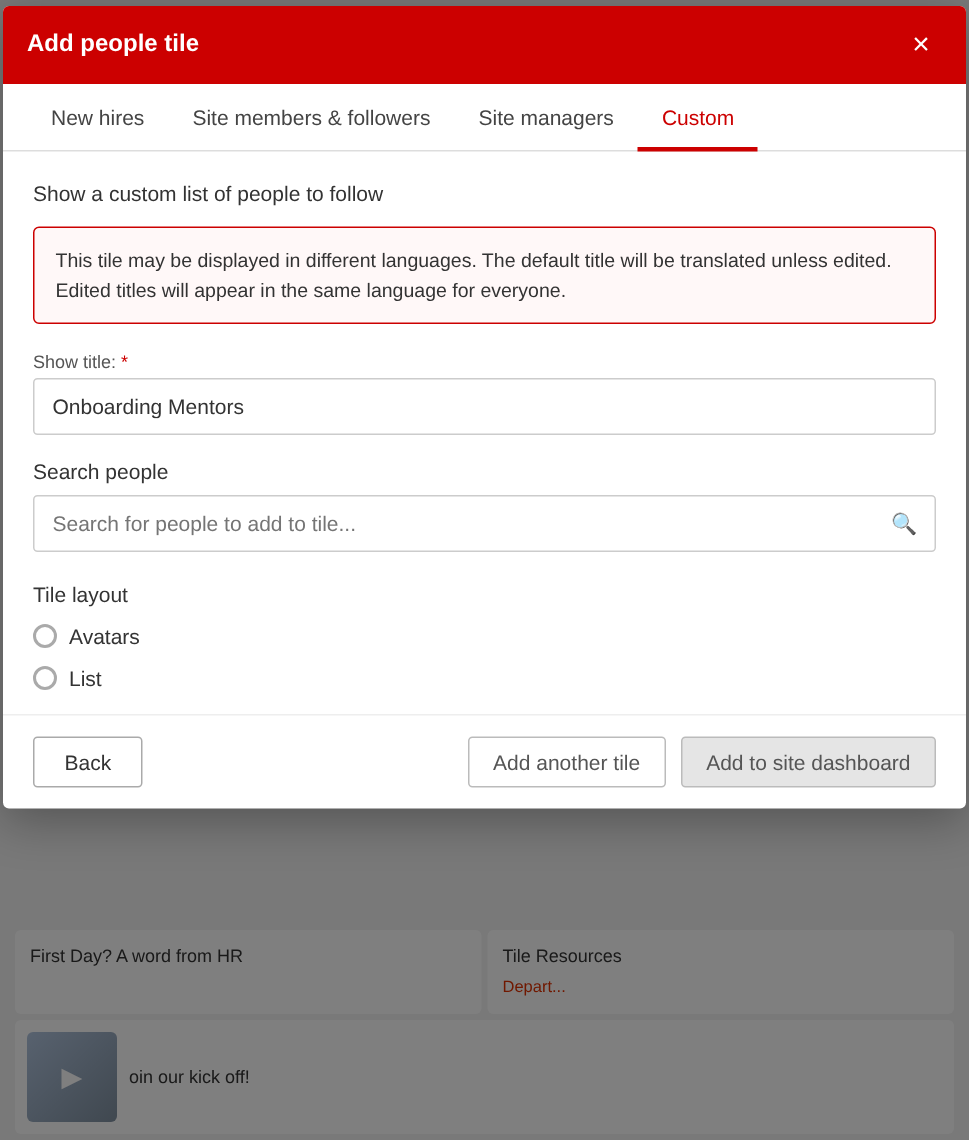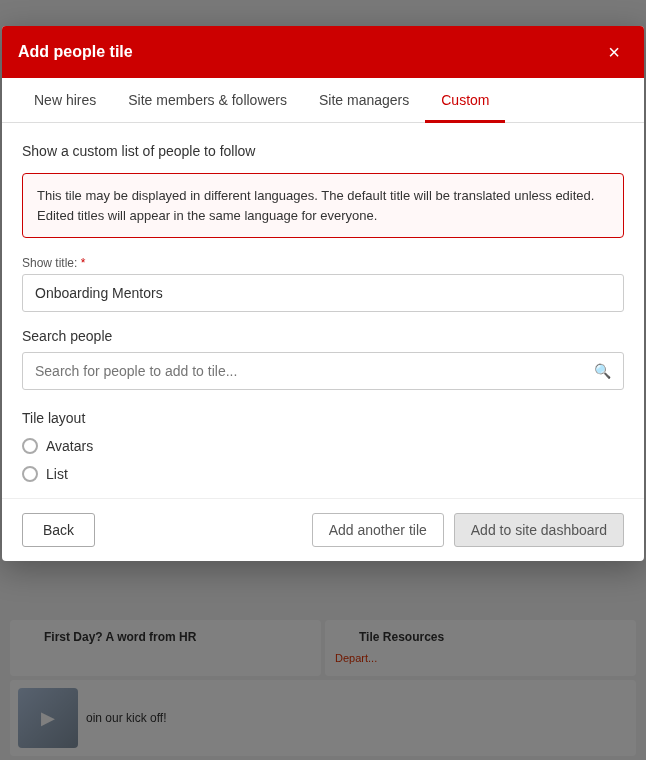--- a/index.html
+++ b/index.html
@@ -32,24 +32,23 @@
     .bg-card {
       background: #fff;
       border-radius: 4px;
       flex: 1;
       padding: 10px;
       overflow: hidden;
     }
 
     .bg-card-title {
       font-size: 12px;
-      font-weight: 700;
+      font-weight: 400;
       color: #333;
       margin-bottom: 8px;
-      margin-left: 24px;
     }
 
     .bg-card-sub {
       font-size: 11px;
       color: #e03000;
     }
 
     .bg-video-card {
       background: #fff;
       border-radius: 4px;
@@ -80,21 +79,21 @@
     }
 
     
     .overlay {
       position: absolute;
       top: 0; left: 0; right: 0; bottom: 0;
       background: rgba(0,0,0,0.5);
       display: flex;
       align-items: flex-start;
       justify-content: center;
-      padding-top: 26px;
+      padding-top: 4px;
     }
 
     
     .modal {
       background: #fff;
       border-radius: 4px;
       width: 642px;
       box-shadow: 0 8px 32px rgba(0,0,0,0.3);
       overflow: hidden;
     }

